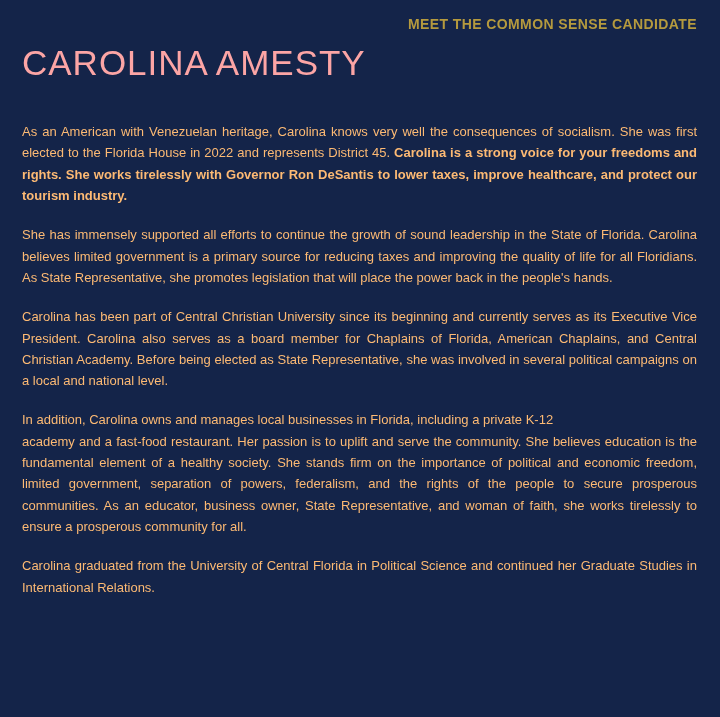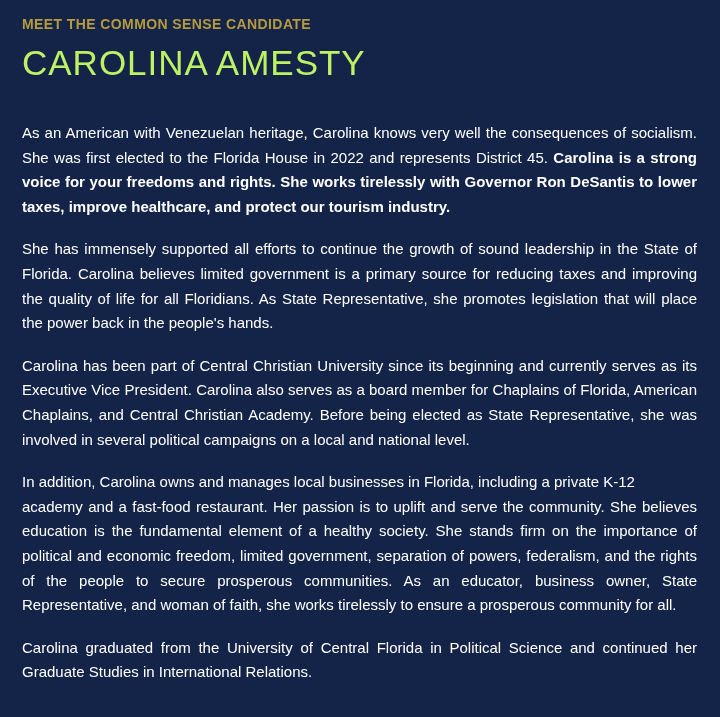--- a/index.html
+++ b/index.html
@@ -16,33 +16,34 @@
     padding: 16px 23px 14px 22px;
     overflow: hidden;
     font-family: "Liberation Sans", sans-serif;
   }
   .eyebrow {
     color: #b59a3e;
     font-size: 14px;
     font-weight: 700;
     letter-spacing: 0.4px;
     line-height: 1.2;
+    text-align: right;
   }
   .title {
     margin: 10px 0 0 0;
-    color: #bef264;
+    color: #fca5a5;
     font-size: 35px;
     font-weight: 500;
     letter-spacing: 1px;
     line-height: 1.15;
   }
   .bio {
     margin-top: 38px;
-    color: #ffffff;
-    font-size: 15px;
+    color: #fdba74;
+    font-size: 13px;
     line-height: 1.64;
     text-align: justify;
   }
   .bio p {
     margin: 0 0 18px 0;
   }
   .bio p:last-child {
     margin-bottom: 0;
   }
   .bio strong {

